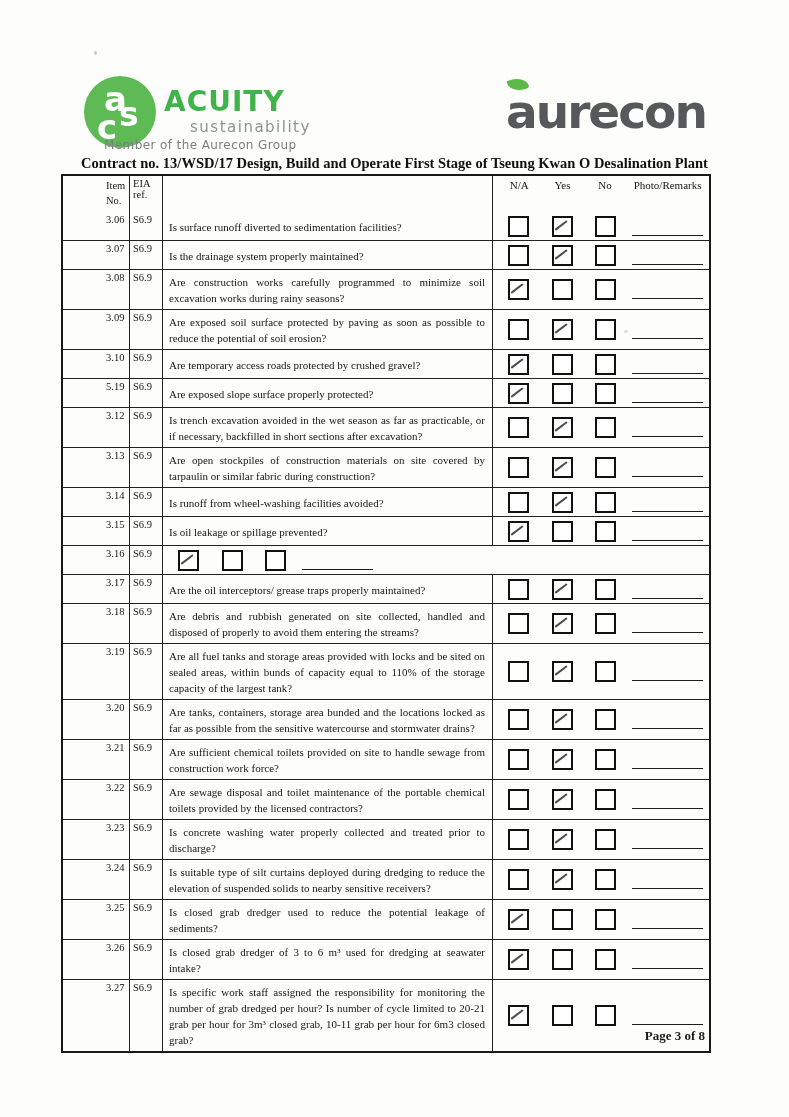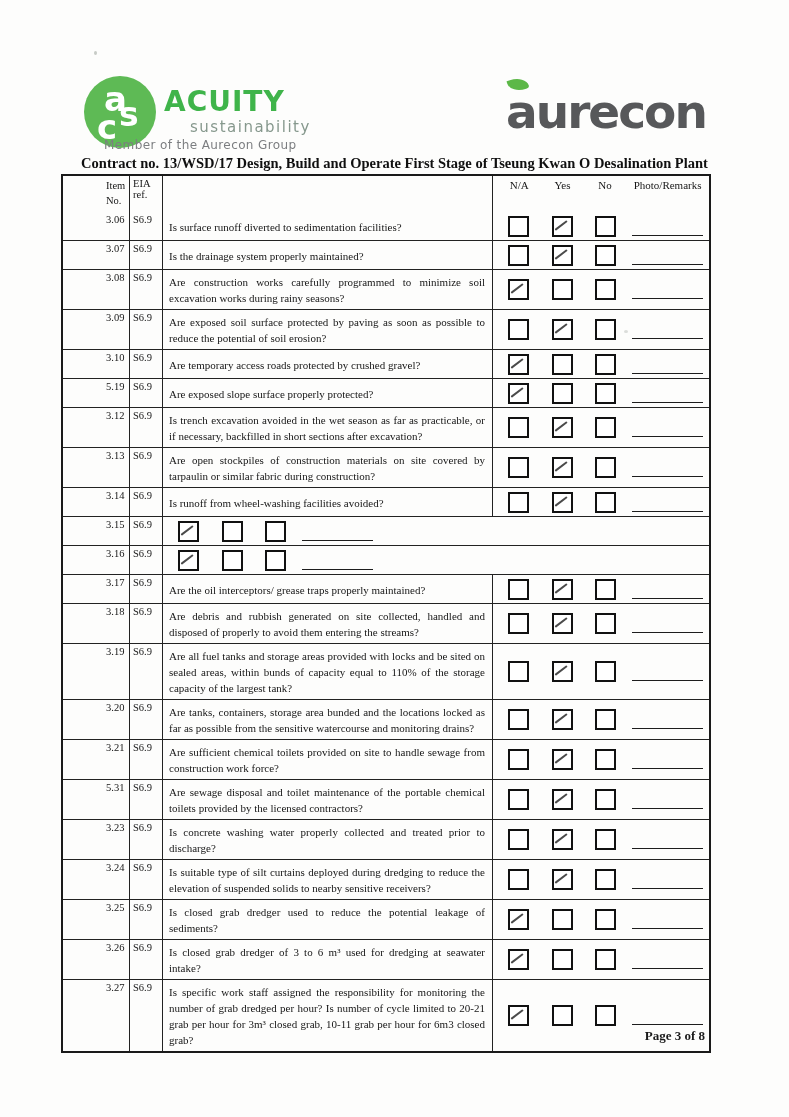--- a/index.html
+++ b/index.html
@@ -234,20 +234,21 @@
       <span class="checkbox ticked"></span>
       <span class="gap2"></span>
       <span class="checkbox"></span>
       <span class="rem-line"></span>
     </div>
   </div>
 
   <div class="t-row">
     <div class="c-item">3.15</div>
     <div class="c-eia">S6.9</div>
+    <div class="c-q">Is oil leakage or spillage prevented?</div>
     <div class="c-checks">
       <span class="checkbox ticked"></span>
       <span class="gap1"></span>
       <span class="checkbox"></span>
       <span class="gap2"></span>
       <span class="checkbox"></span>
       <span class="rem-line"></span>
     </div>
   </div>
 
@@ -302,21 +303,21 @@
       <span class="checkbox ticked"></span>
       <span class="gap2"></span>
       <span class="checkbox"></span>
       <span class="rem-line"></span>
     </div>
   </div>
 
   <div class="t-row">
     <div class="c-item">3.20</div>
     <div class="c-eia">S6.9</div>
-    <div class="c-q">Are tanks, containers, storage area bunded and the locations locked as far as possible from the sensitive watercourse and monitoring drains?</div>
+    <div class="c-q">Are tanks, containers, storage area bunded and the locations locked as far as possible from the sensitive watercourse and stormwater drains?</div>
     <div class="c-checks">
       <span class="checkbox"></span>
       <span class="gap1"></span>
       <span class="checkbox ticked"></span>
       <span class="gap2"></span>
       <span class="checkbox"></span>
       <span class="rem-line"></span>
     </div>
   </div>
 
@@ -328,21 +329,21 @@
       <span class="checkbox"></span>
       <span class="gap1"></span>
       <span class="checkbox ticked"></span>
       <span class="gap2"></span>
       <span class="checkbox"></span>
       <span class="rem-line"></span>
     </div>
   </div>
 
   <div class="t-row">
-    <div class="c-item">5.31</div>
+    <div class="c-item">3.22</div>
     <div class="c-eia">S6.9</div>
     <div class="c-q">Are sewage disposal and toilet maintenance of the portable chemical toilets provided by the licensed contractors?</div>
     <div class="c-checks">
       <span class="checkbox"></span>
       <span class="gap1"></span>
       <span class="checkbox ticked"></span>
       <span class="gap2"></span>
       <span class="checkbox"></span>
       <span class="rem-line"></span>
     </div>

